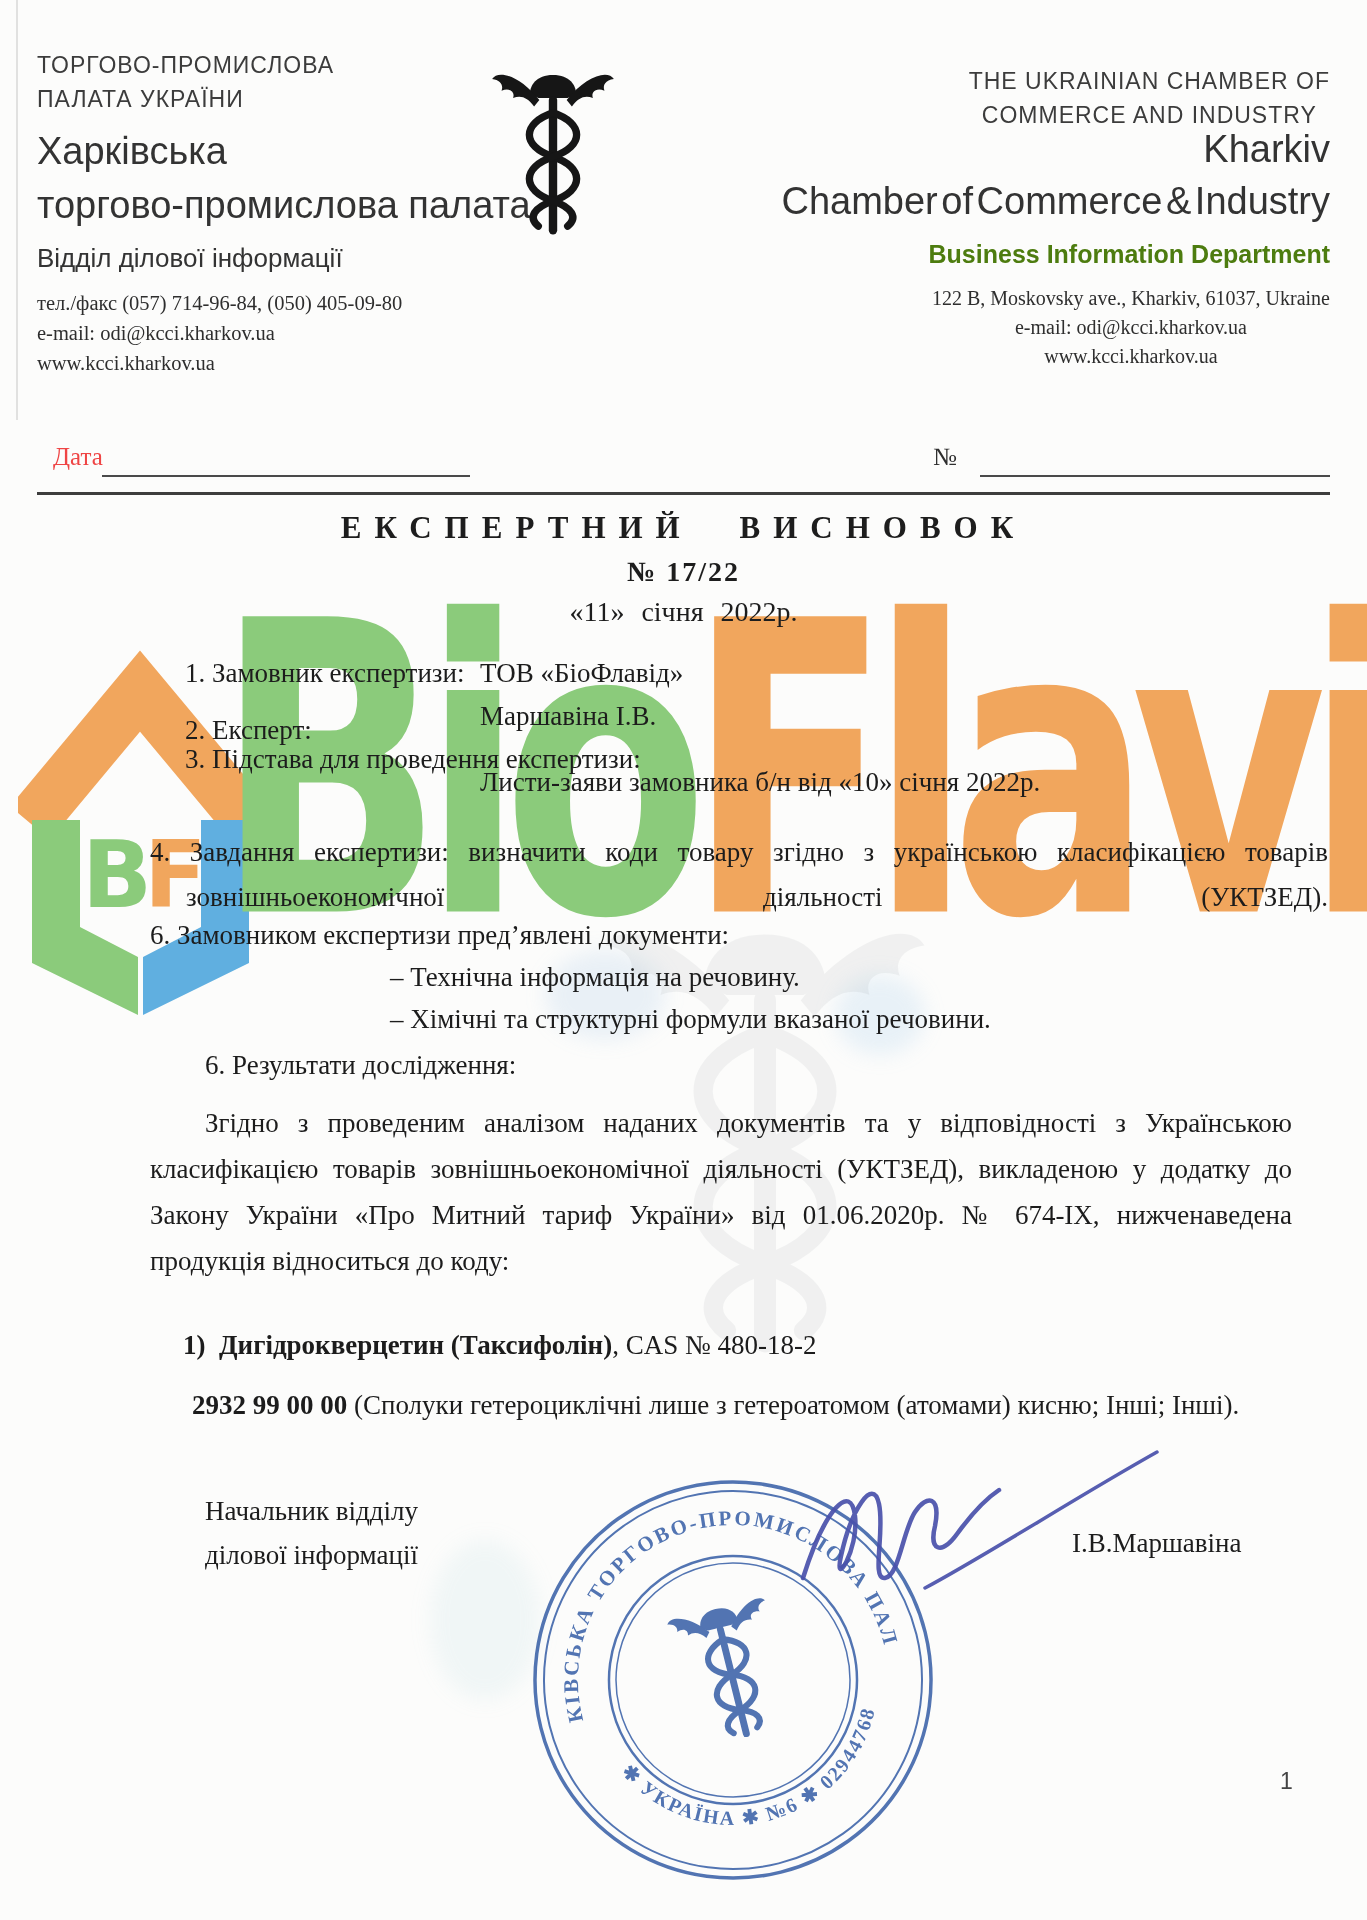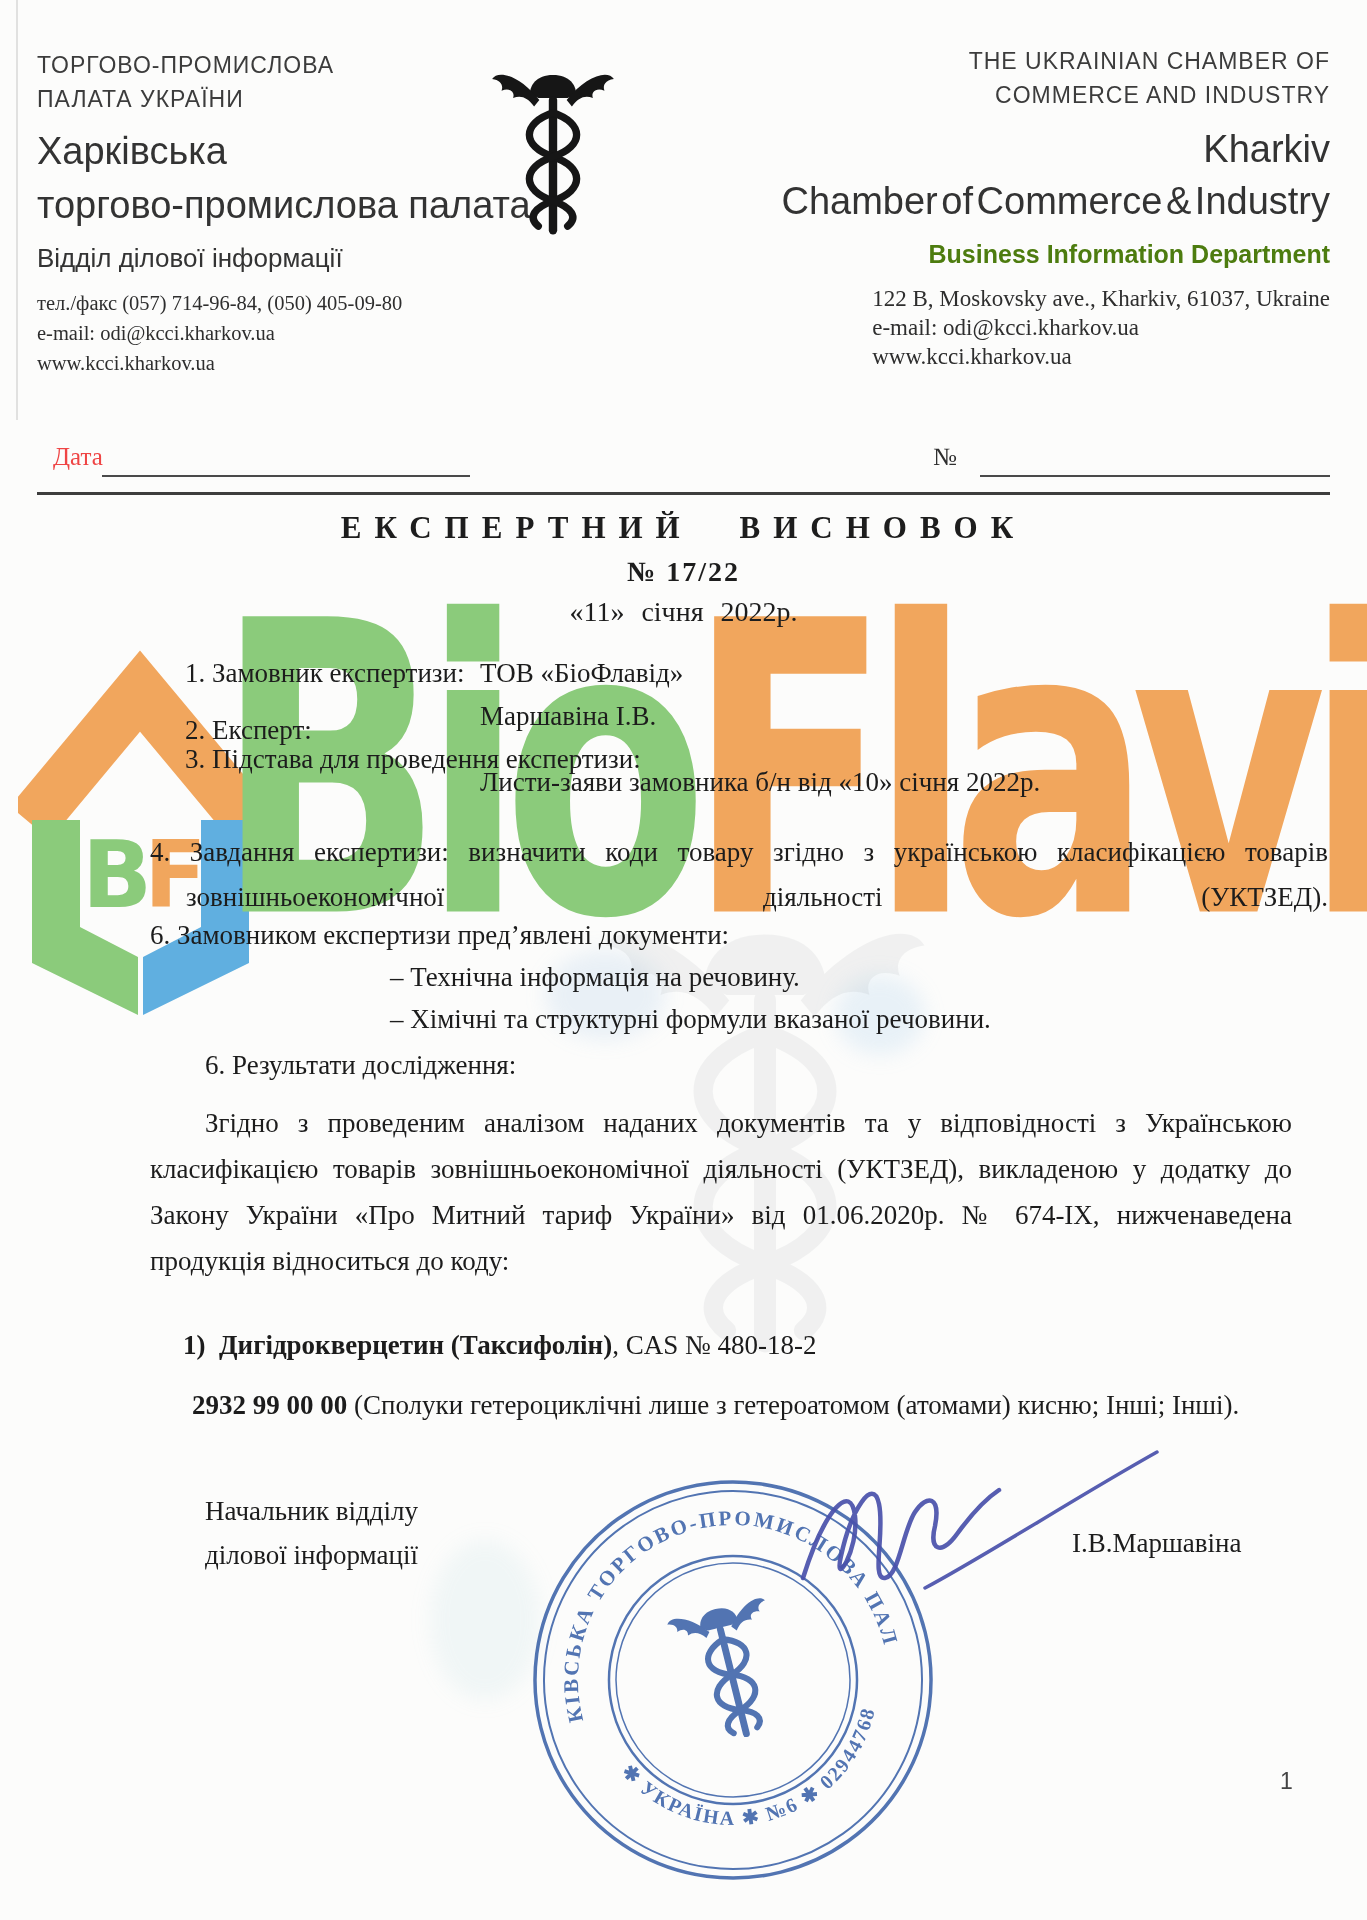--- a/index.html
+++ b/index.html
@@ -7,25 +7,25 @@
         font-family:"Liberation Serif",serif;color:#222;}
   .abs{position:absolute;}
   .sans{font-family:"Liberation Sans",sans-serif;}
   .serif{font-family:"Liberation Serif",serif;}
   
   .caps-left{left:37px;top:48px;font-size:23px;line-height:34px;letter-spacing:1px;color:#3c3c3c;}
   .left-title1{left:37px;top:130px;font-size:38px;color:#333;}
   .left-title2{left:37px;top:184px;font-size:38px;color:#333;}
   .left-dept{left:37px;top:243px;font-size:26px;color:#333;}
   .left-contacts{left:37px;top:288px;font-size:20.5px;line-height:30px;color:#2e2e2e;}
-  .caps-right{right:37px;top:44px;font-size:23px;line-height:34px;letter-spacing:1px;color:#3c3c3c;text-align:right;}
+  .caps-right{right:37px;top:64px;font-size:23px;line-height:34px;letter-spacing:1px;color:#3c3c3c;text-align:center;}
   .right-title1{right:37px;top:128px;font-size:38px;color:#333;text-align:right;}
   .right-title2{right:37px;top:180px;font-size:38px;color:#333;text-align:right;word-spacing:-7px;}
   .right-dept{right:37px;top:240px;font-size:25px;font-weight:bold;color:#4d7c0f;text-align:right;}
-  .right-contacts{right:37px;top:284px;font-size:23px;line-height:29px;color:#2e2e2e;text-align:left;}
+  .right-contacts{right:37px;top:284px;font-size:20px;line-height:29px;color:#2e2e2e;text-align:center;}
   .logo-top{left:487px;top:56px;width:132px;height:210px;color:#161616;}
   
   .date-label{left:37px;top:443px;font-size:25px;color:#ef4444;margin-left:16px;}
   .date-line{left:102px;top:445px;width:368px;height:30px;border-bottom:2px solid #4a4a4a;}
   .no-label{left:933px;top:443px;font-size:25px;color:#2e2e2e;}
   .no-line{left:980px;top:445px;width:350px;height:30px;border-bottom:2px solid #4a4a4a;}
   .rule{left:37px;top:492px;width:1293px;height:3px;background:#3d3d3d;}
   
   .t1{left:0;top:510px;width:100%;text-align:center;font-size:31px;font-weight:bold;letter-spacing:13px;word-spacing:26px;color:#1d1d1d;}
   .t2{left:0;top:556px;width:100%;text-align:center;font-size:28px;font-weight:bold;letter-spacing:2px;color:#1d1d1d;}

